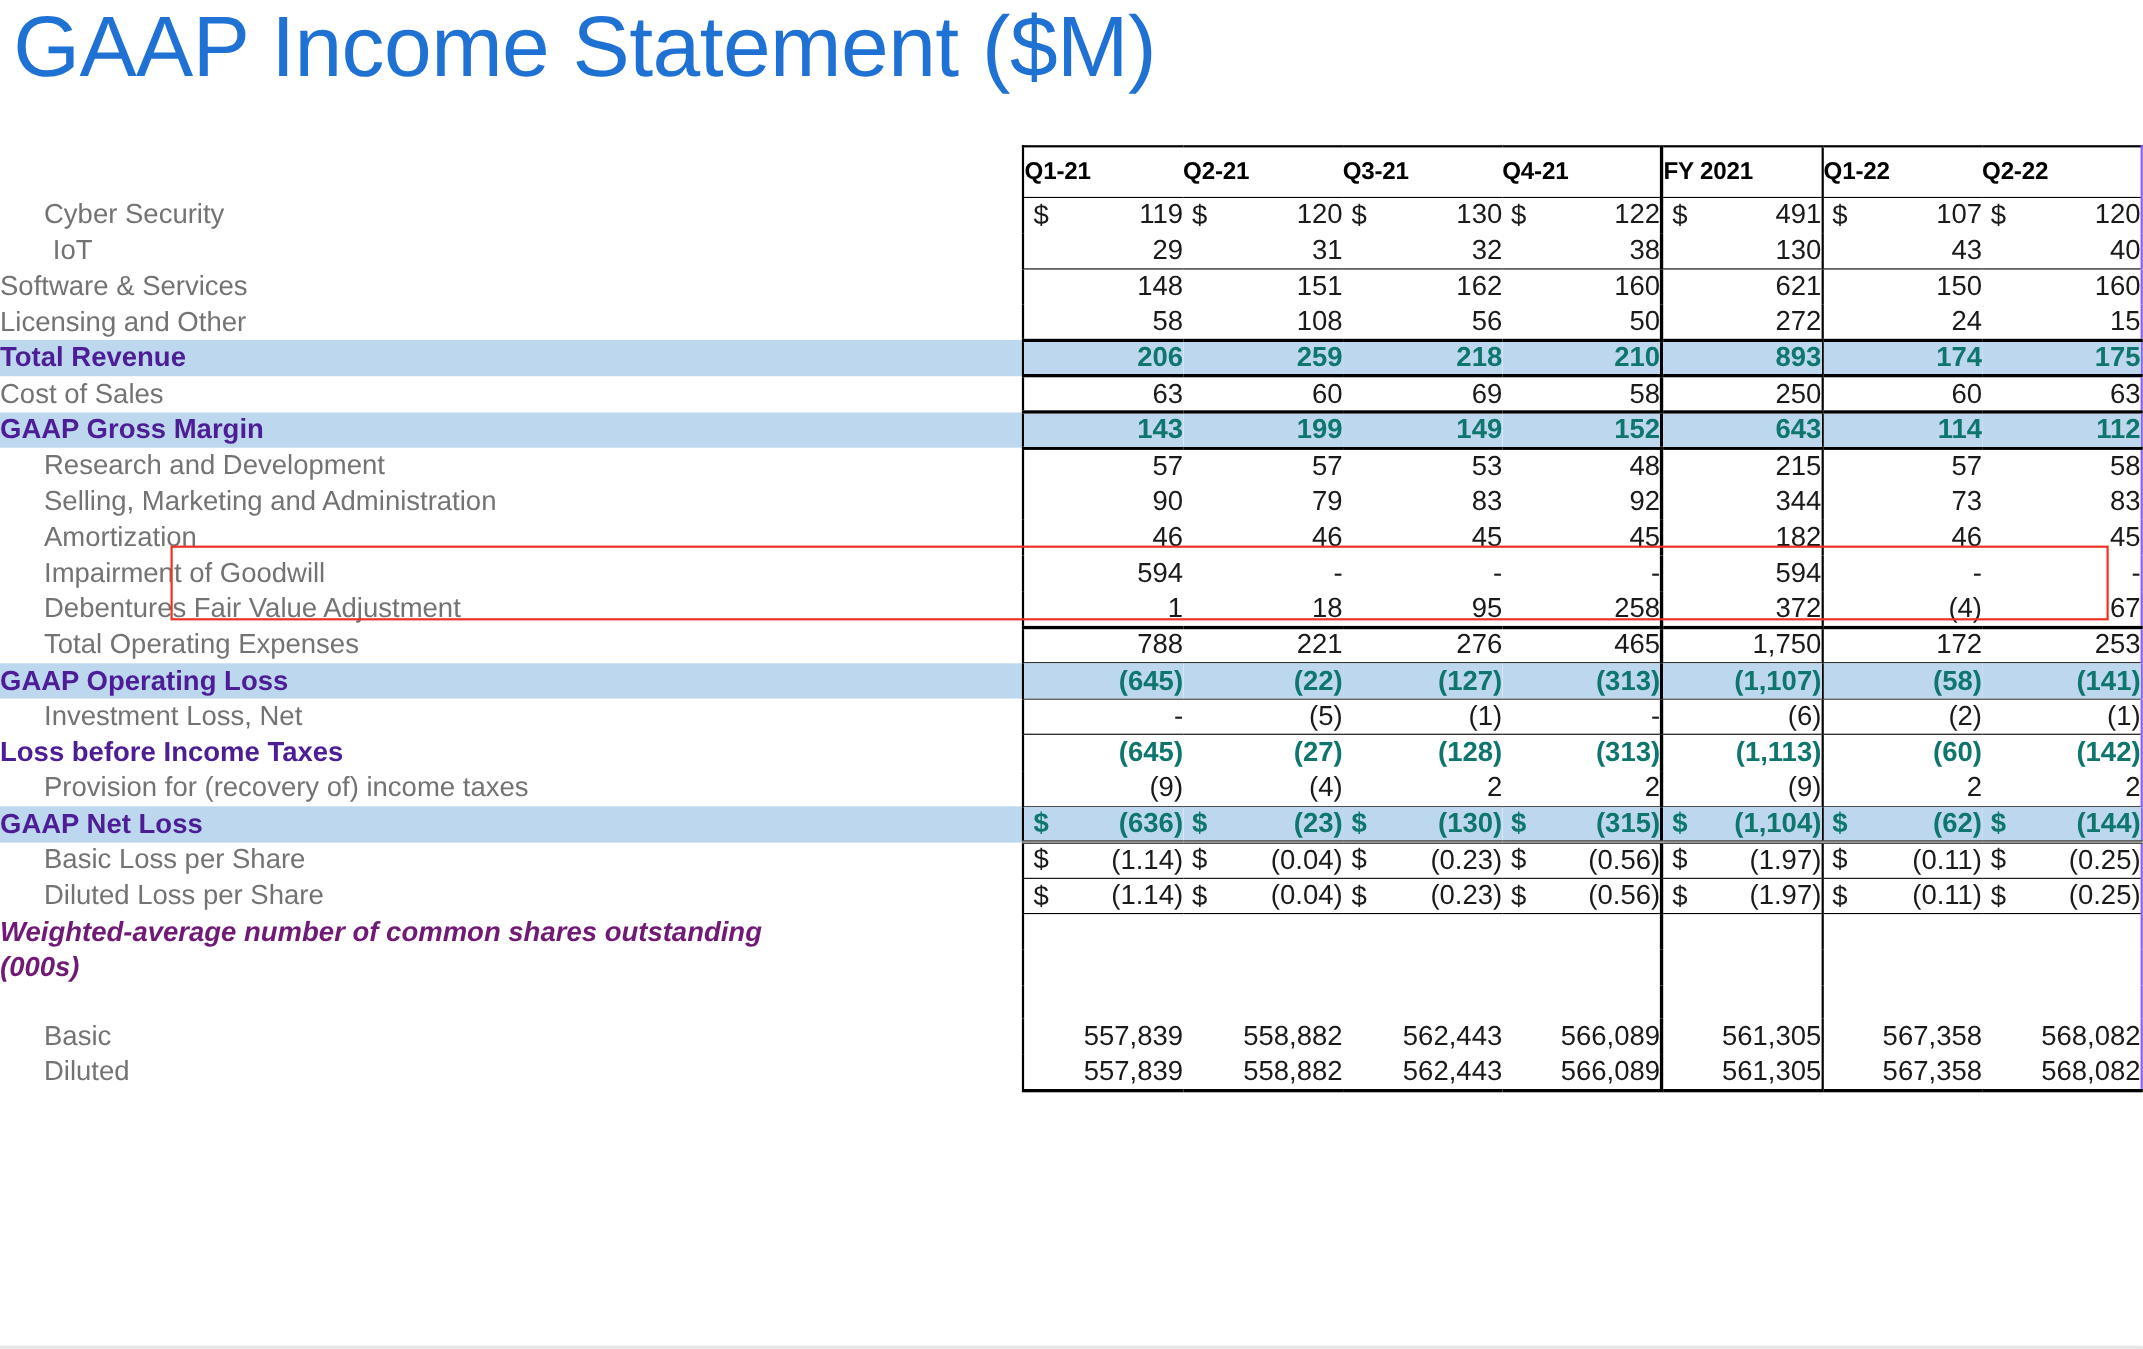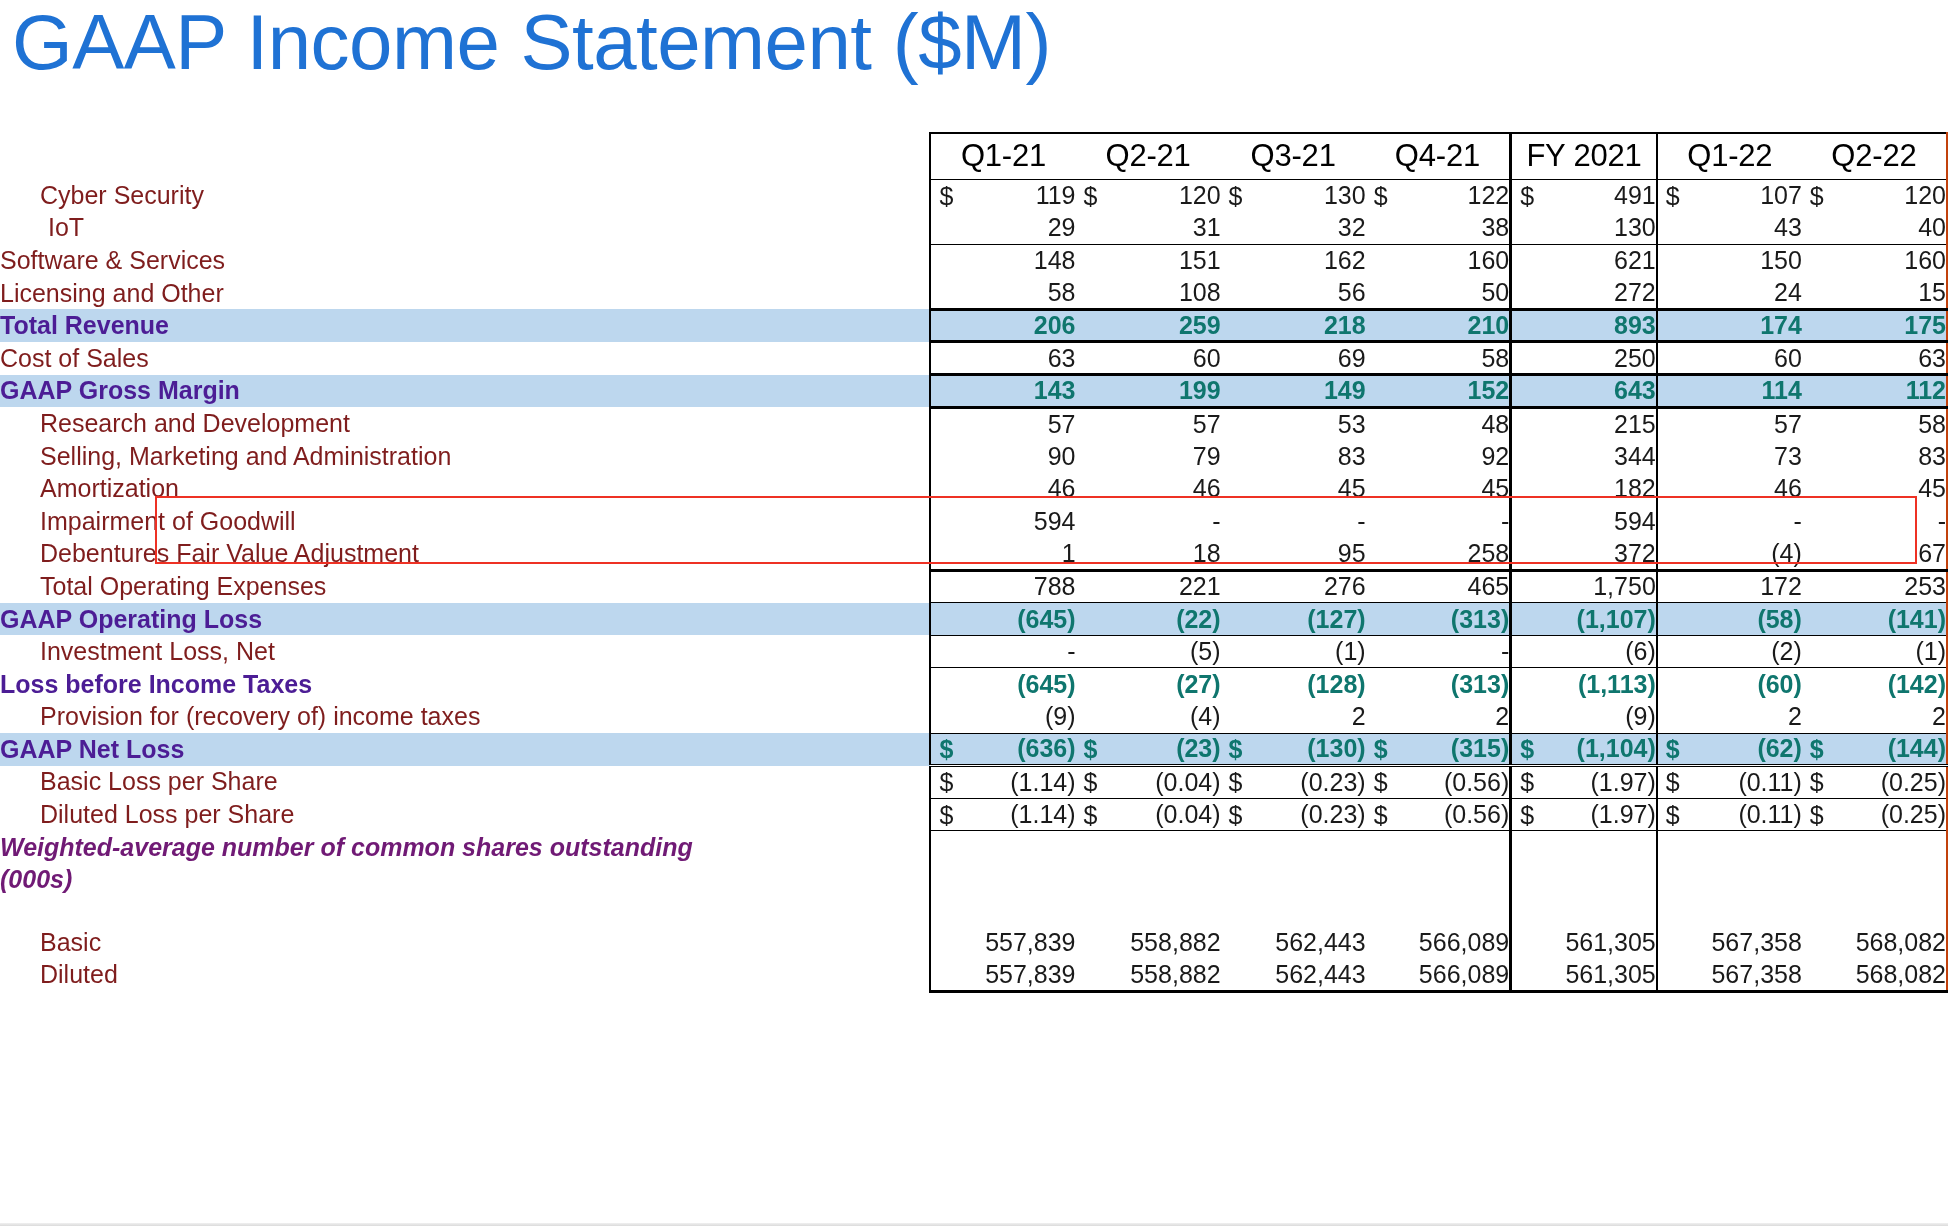--- a/index.html
+++ b/index.html
@@ -46,21 +46,21 @@
   col.c-label{width:930px;}
   col.c-q{width:145px;}
   col.c-fy{width:146px;}
 
   
   td.lbl{
     text-align:left;
     padding-left:22px;
     white-space:nowrap;
     font-size:25px;
-    color:#7f1d1d;
+    color:#737373;
   }
   td.lbl.ind{padding-left:40px;}
   td.lbl.ind2{padding-left:48px;}
   td.lbl.b{font-weight:bold;color:#4c1d95;}
   td.lbl.it{font-style:italic;font-weight:bold;color:#701a75;}
 
   
   td.num{
     text-align:right;
     padding-right:12px;
@@ -72,34 +72,33 @@
   td.num.b{font-weight:bold;color:#0f766e;}
   td.num .cur{
     position:absolute;
     left:8px;
     top:50%;
     transform:translateY(-50%);
   }
 
   
   .bl{border-left:2px solid #000;}
-  .br{border-right:2px solid #c2410c;}
+  .br{border-right:2px solid #8b5cf6;}
   .bl-th{border-left:3.5px solid #000;}
   .bt{border-top:2px solid #000;}
   .bt-th{border-top:3px solid #000;}
   .bb-th{border-bottom:3px solid #000;}
   .bb-dbl{border-bottom:3px double #000;}
   .bt-hair{border-top:1.6px solid #000;}
   .bb-hair{border-bottom:1.6px solid #000;}
 
   
   tr.hdr td{
-    text-align:center;
-    font-weight:normal;
-    font-size:31px;
+    font-weight:bold;
+    font-size:22px;
     padding:0;
     height:46px;
     letter-spacing:-0.2px;
   }
 
   
   tr.r{height:32.6px;}
 
   
   tr.hl td{background:#bdd7ee;}

